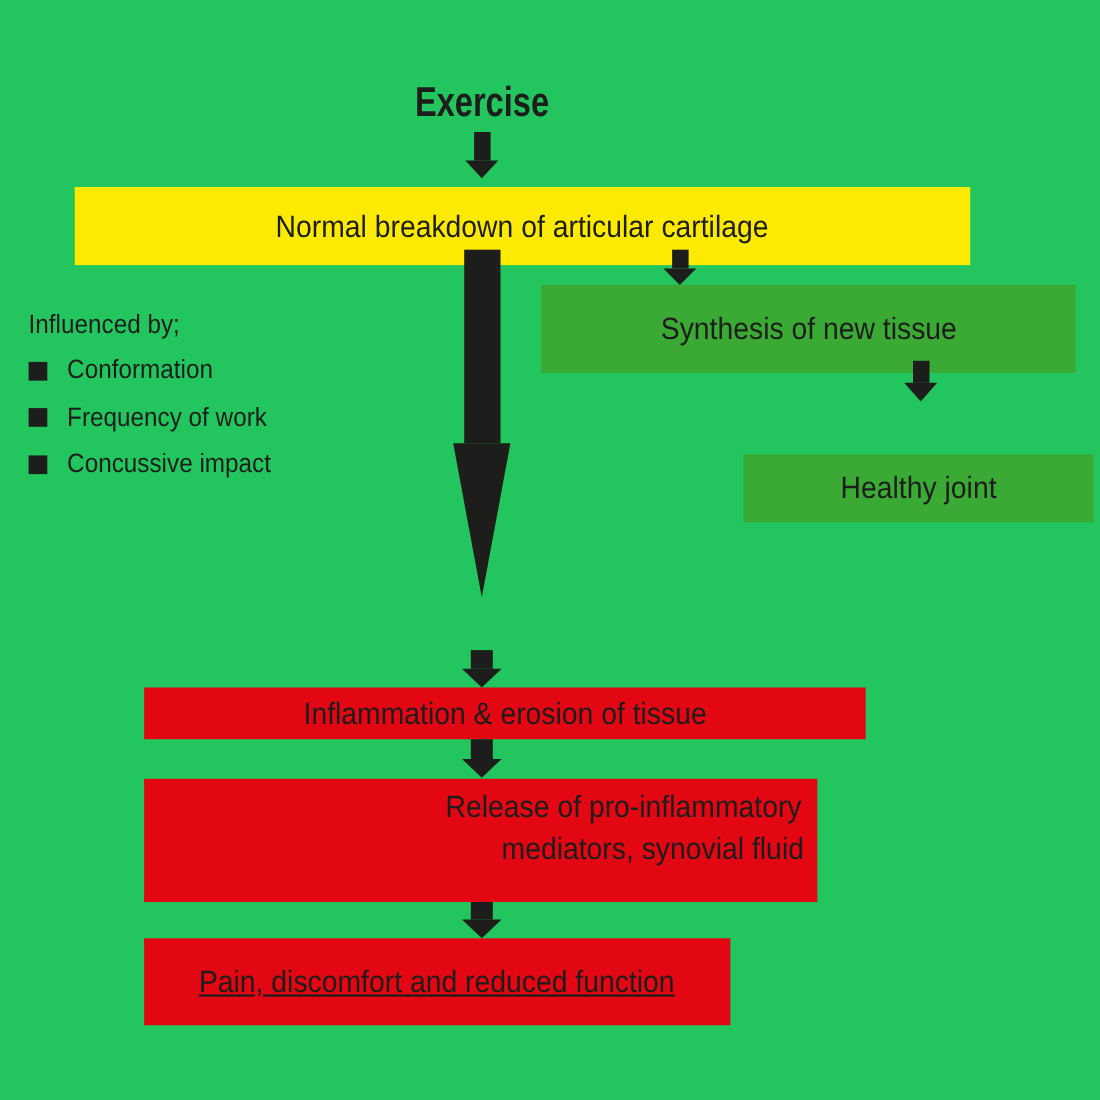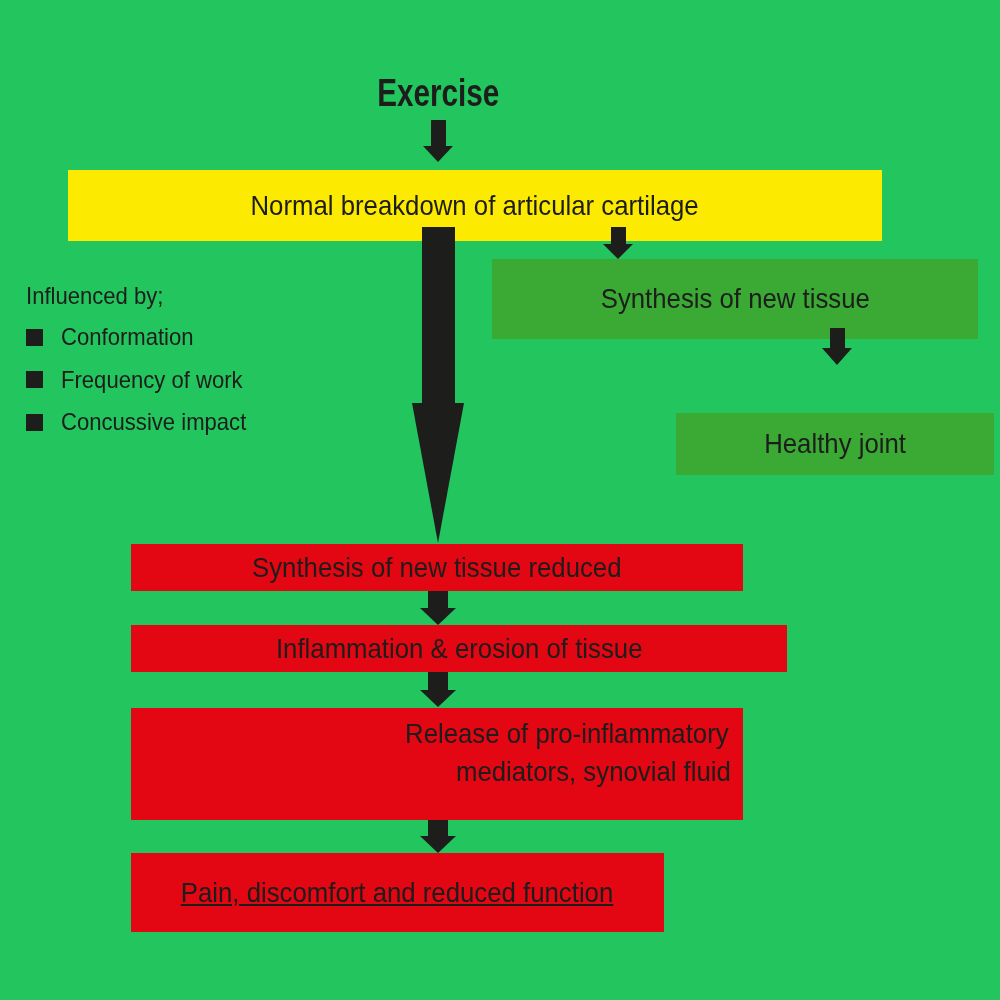--- a/index.html
+++ b/index.html
@@ -158,23 +158,20 @@
 
   <div class="arrow" style="left:822px; top:328px; width:30px;">
     <div class="shaft" style="width:15px; height:20px;"></div>
     <div class="head" style="border-width:17px 15px 0 15px;"></div>
   </div>
 
   <div class="box green" style="left:676px; top:365px; width:318px; height:62px;margin-top:48px;">
     <span class="tx">Healthy joint</span>
   </div>
 
-  <div class="box red" style="left:131px; top:544px; width:612px; height:47px;">
-    <span class="tx">Synthesis of new tissue reduced</span>
-  </div>
 
   <div class="arrow" style="left:420px; top:591px; width:36px;">
     <div class="shaft" style="width:20px; height:17px;"></div>
     <div class="head" style="border-width:17px 18px 0 18px;"></div>
   </div>
 
   <div class="box red" style="left:131px; top:625px; width:656px; height:47px;">
     <span class="tx">Inflammation &amp; erosion of tissue</span>
   </div>
 

